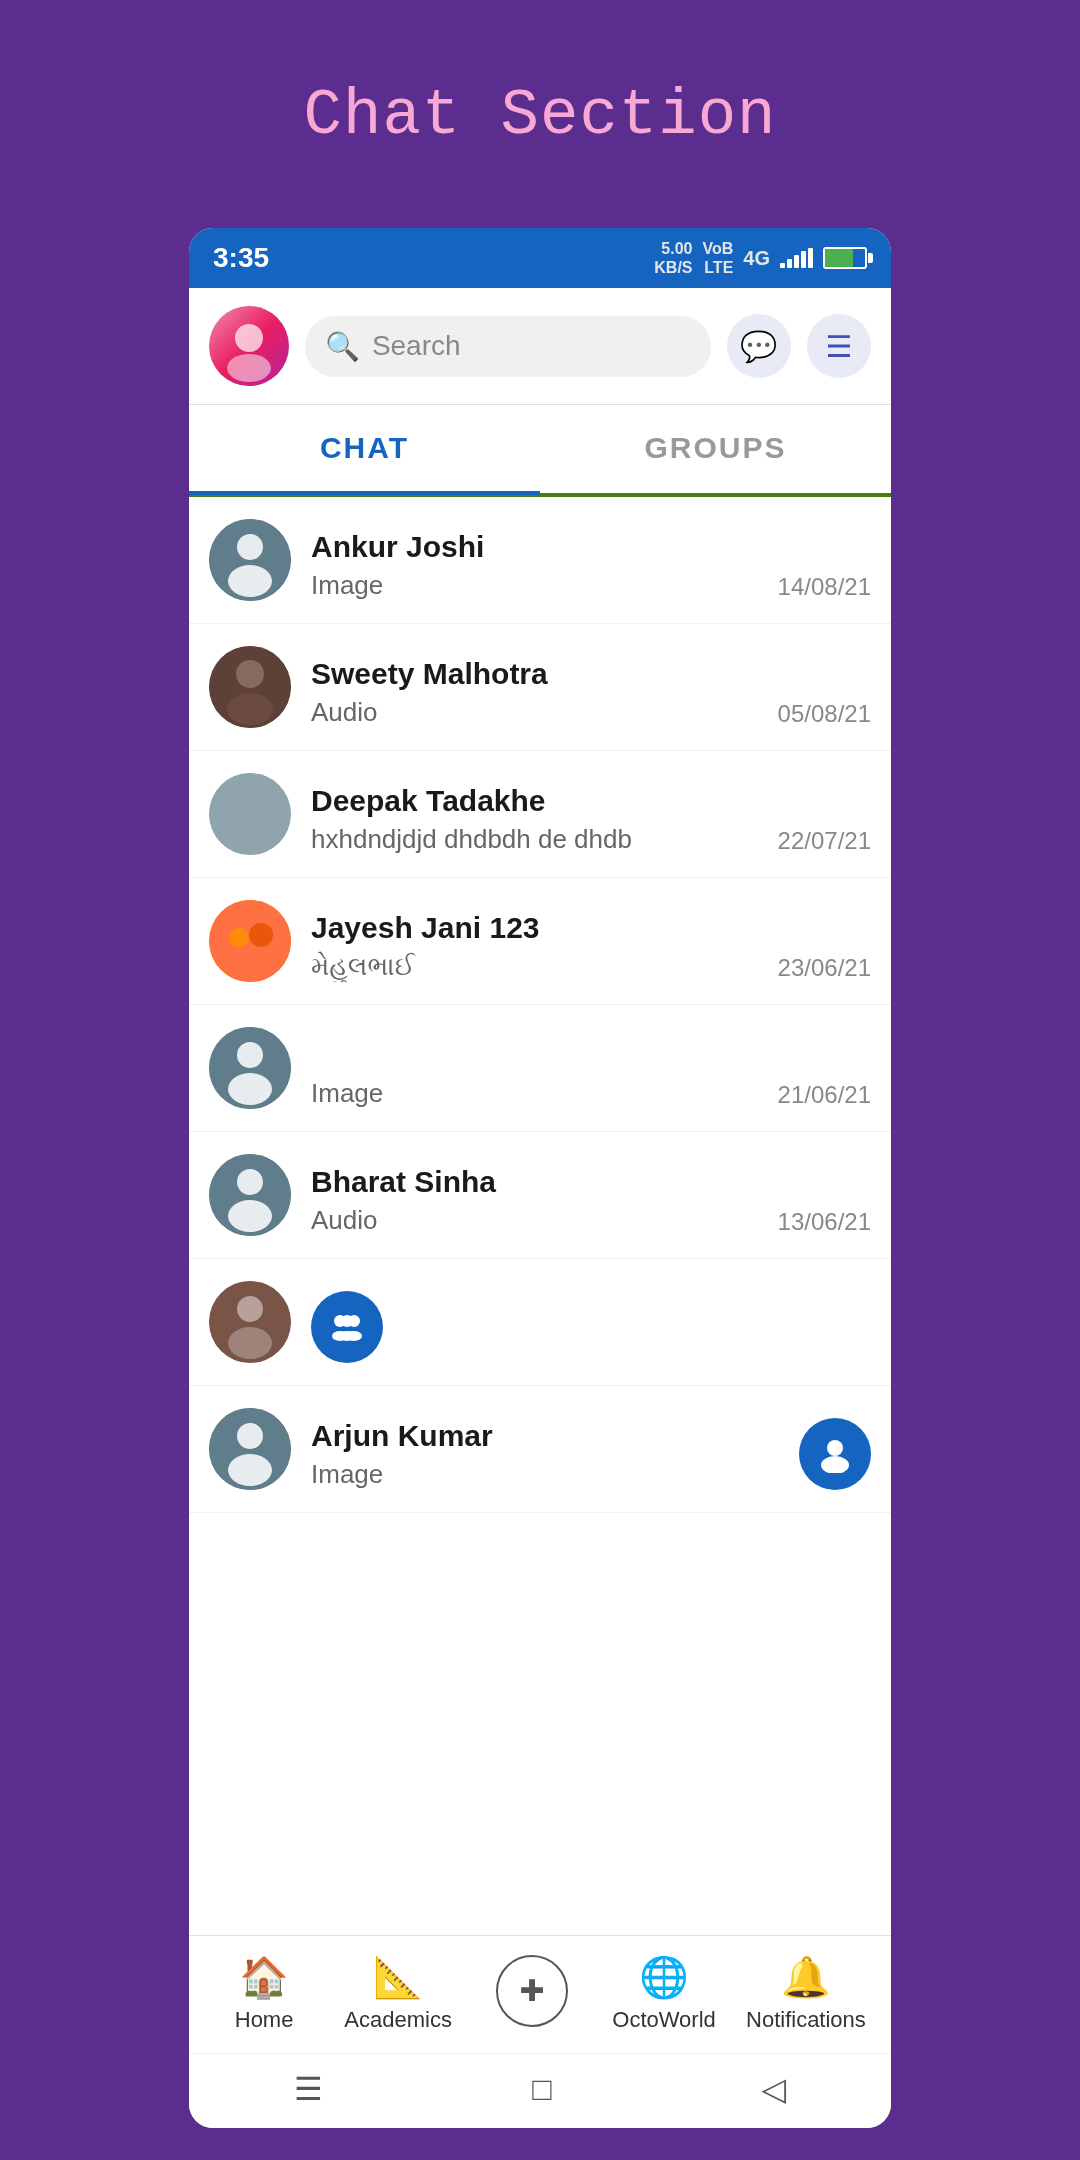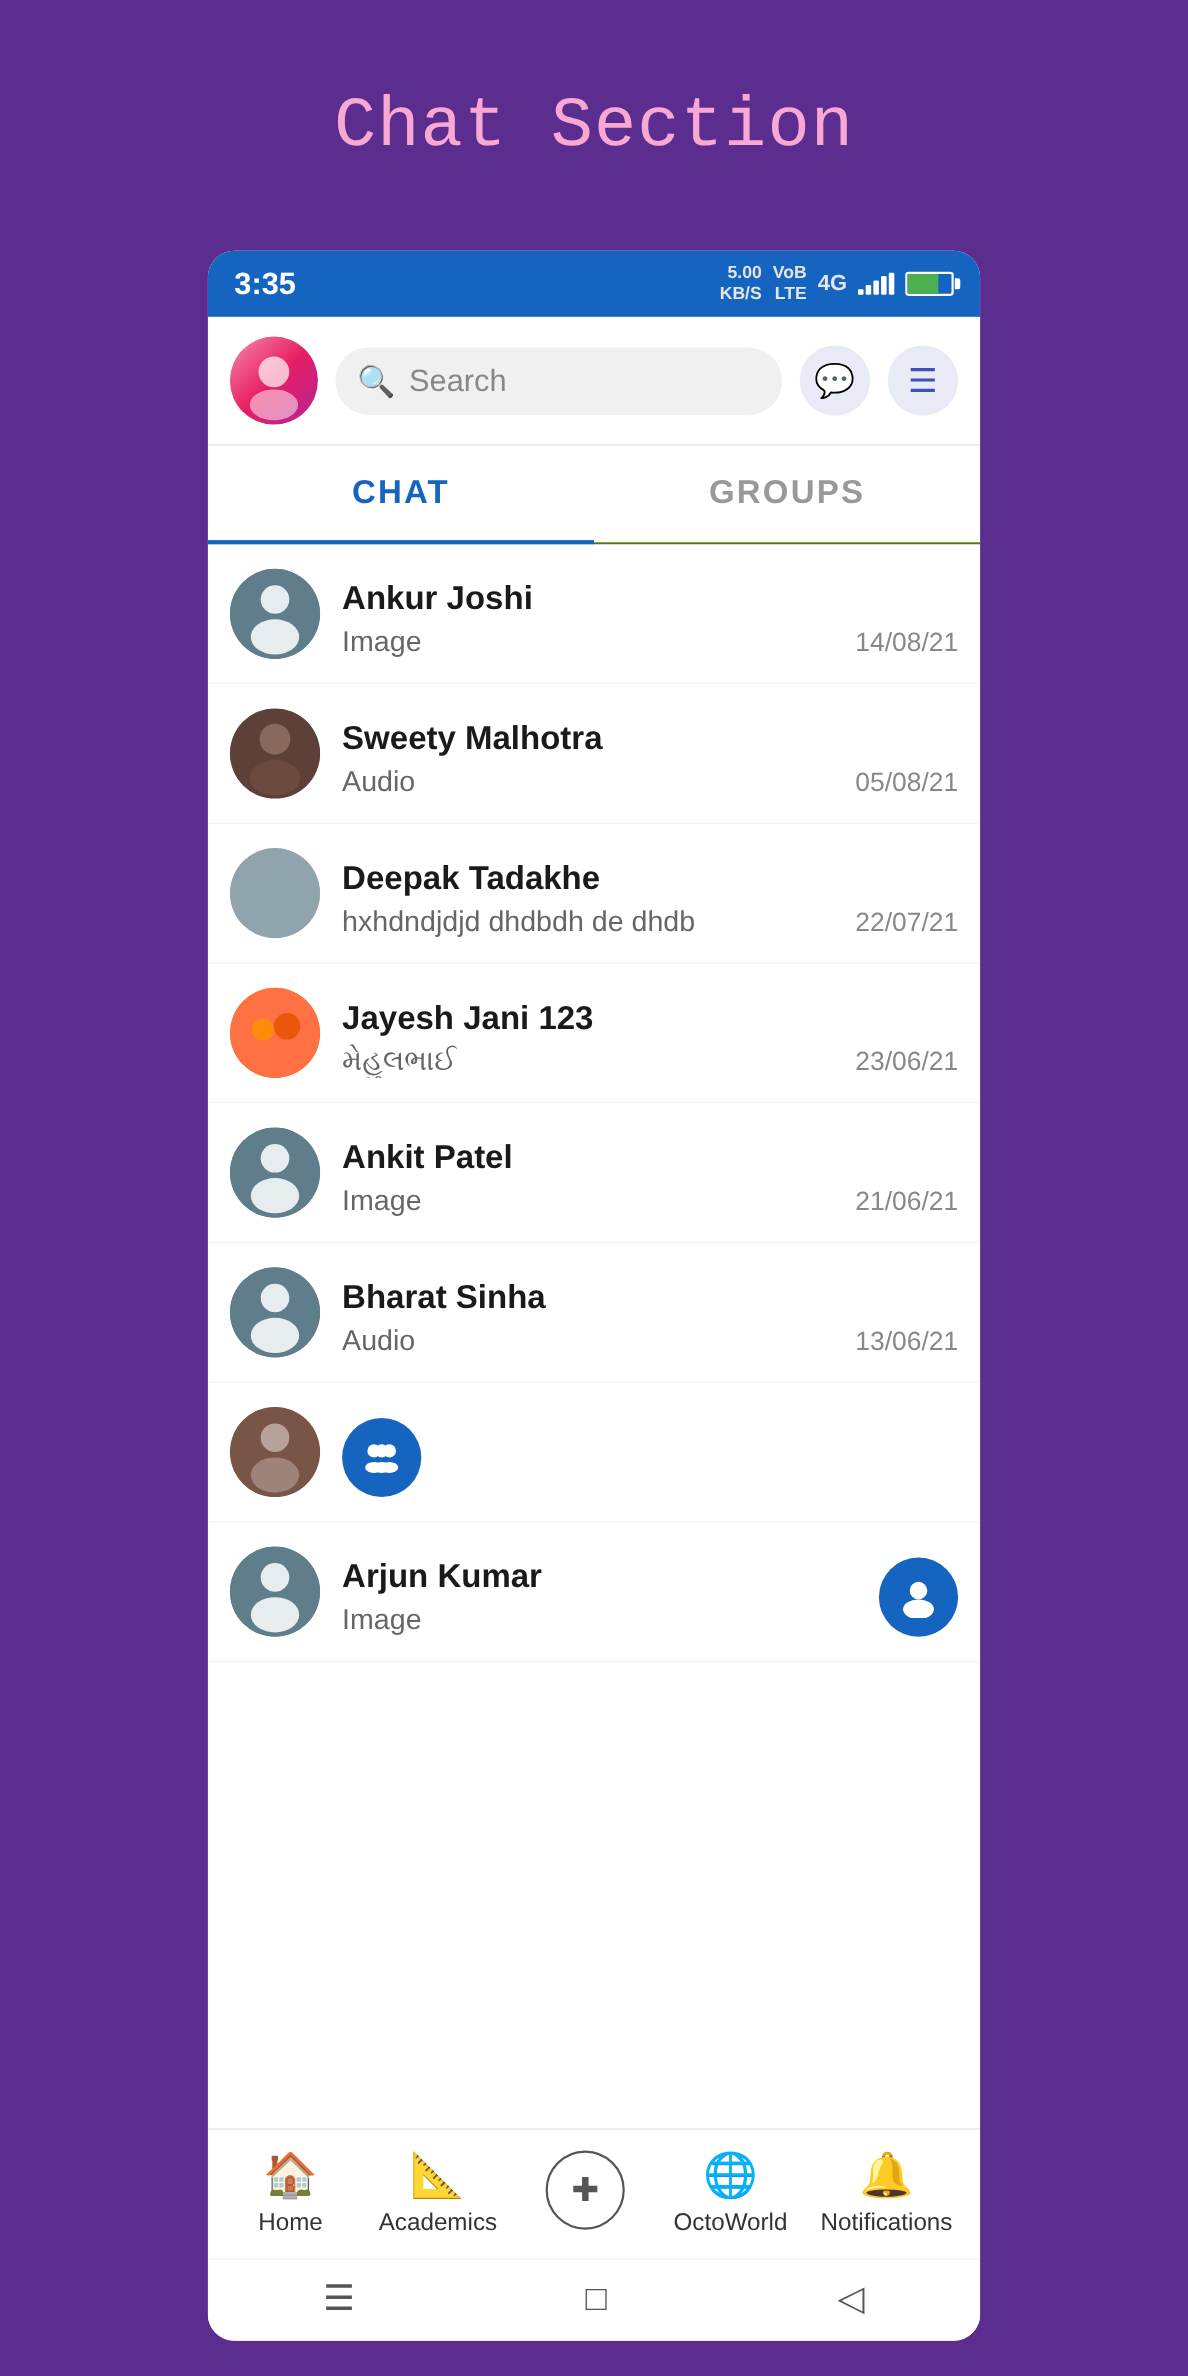--- a/index.html
+++ b/index.html
@@ -144,21 +144,21 @@
     .menu-btn {
       background: #E8EAF6;
     }
     .header-icon {
       font-size: 30px;
       color: #3F51B5;
     }
     
     .tabs {
       display: flex;
-      border-bottom: 2px solid #4d7c0f;
+      border-bottom: 4px solid #4d7c0f;
     }
     .tab {
       flex: 1;
       text-align: center;
       padding: 26px 0;
       font-size: 30px;
       font-weight: 700;
       letter-spacing: 2px;
       cursor: pointer;
       color: #999;
@@ -422,21 +422,20 @@
 
     <div class="chat-item">
       <div class="avatar gray">
         <svg viewBox="0 0 82 82" class="avatar-person">
           <circle cx="41" cy="41" r="41" fill="#607D8B"></circle>
           <circle cx="41" cy="28" r="13" fill="white" opacity="0.85"></circle>
           <ellipse cx="41" cy="62" rx="22" ry="16" fill="white" opacity="0.85"></ellipse>
         </svg>
       </div>
       <div class="chat-info">
-        <div class="chat-name">Ankit Patel</div>
         <div class="chat-preview">Image</div>
       </div>
       <div class="chat-meta">
         <span class="chat-date">21/06/21</span>
       </div>
     </div>
 
     <div class="chat-item">
       <div class="avatar gray">
         <svg viewBox="0 0 82 82" class="avatar-person">

